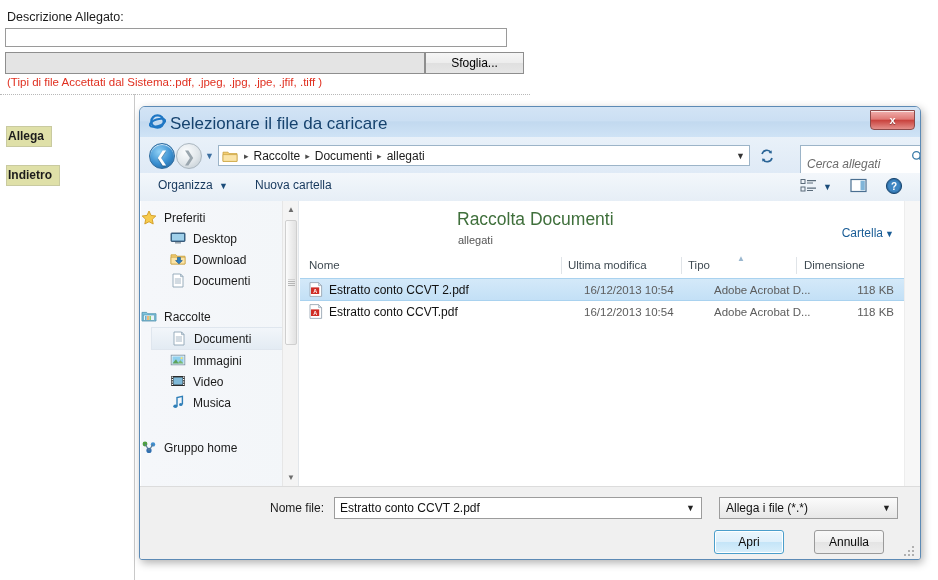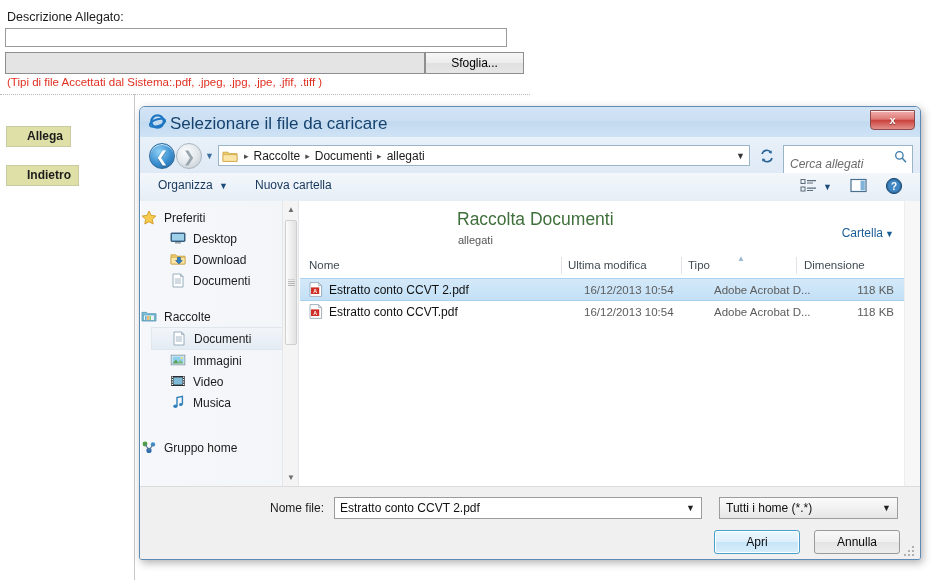--- a/index.html
+++ b/index.html
@@ -58,21 +58,21 @@
   .wp-vline {
     position: absolute; left: 134px; top: 94px;
     width: 1px; height: 486px;
     background: #c9c9c9;
   }
   .wp-btn {
     position: absolute;
     background: #dfe0a8;
     border: 1px solid #c9caa0;
     font-size: 12px; font-weight: bold; color: #1c1c1c;
-    padding: 2px 7px 3px 20px;
+    padding: 2px 7px 3px 1px;
     cursor: default;
     box-sizing: border-box;
   }
   #btn-allega { left: 6px; top: 126px; }
   #btn-indietro { left: 6px; top: 165px; text-align: center; }
 
   
   .dialog {
     position: absolute; left: 139px; top: 106px;
     width: 782px; height: 454px;
@@ -167,21 +167,21 @@
     position: absolute; right: 4px; top: 50%; transform: translateY(-50%);
     font-size: 9px; color: #333;
   }
   .nav-refresh {
     position: absolute; left: 616px; top: 8px;
     width: 22px; height: 21px;
     display:flex; align-items:center; justify-content:center;
     color:#2a6496; font-size: 13px; cursor: default;
   }
   .search-box {
-    position: absolute; left: 643px; top: 8px;
+    position: absolute; left: 660px; top: 8px;
     width: 130px; height: 37px;
     background: #ffffff; border: 1px solid #9cb4c8;
     box-sizing: border-box; display:flex; align-items:center;
   }
   .search-placeholder {
     font-size: 12px; color: #6b6b6b; font-style: italic;
     margin-left: 6px; white-space: nowrap;
   }
   .search-icon {
     position:absolute; right: 5px; top: 3px;
@@ -378,21 +378,21 @@
     width: 179px; height: 22px;
     background: linear-gradient(to bottom,#fbfbfb 0%, #f1f1f1 50%, #e7e7e7 100%);
     border: 1px solid #9c9c9c;
     box-sizing: border-box;
     display: flex; align-items: center;
   }
   .filter-value {
     font-size: 12px; color: #111; margin-left: 6px; white-space: nowrap;
   }
   .dlg-btn {
-    position: absolute; top: 43px; height: 24px; width: 86px;
+    position: absolute; top: 43px; height: 24px; width: 70px;
     font-size: 12px; color: #0b0b0b;
     display: flex; align-items: center; justify-content: center;
     border-radius: 3px; cursor: default; box-sizing: border-box;
   }
   #btn-apri {
     left: 574px;
     background: linear-gradient(to bottom,#eaf6fd 0%, #dff0fb 48%, #c5e5f8 52%, #d9effb 100%);
     border: 1px solid #4a9ecb;
     box-shadow: 0 0 0 1px #ffffff inset;
   }
@@ -723,21 +723,21 @@
       </div>
     </div>
 
     <div class="dlg-footer">
       <div class="nomefile-label">Nome file:</div>
       <div class="nomefile-combo">
         <span class="nomefile-value">Estratto conto CCVT 2.pdf</span>
         <span class="combo-caret">▼</span>
       </div>
       <div class="filter-combo">
-        <span class="filter-value">Tutti i home (*.*)</span>
+        <span class="filter-value">Allega i file (*.*)</span>
         <span class="combo-caret">▼</span>
       </div>
       <div class="dlg-btn" id="btn-apri">Apri</div>
       <div class="dlg-btn" id="btn-annulla">Annulla</div>
       <div class="resize-grip"></div>
     </div>
 
   </div>
 </div>
 

